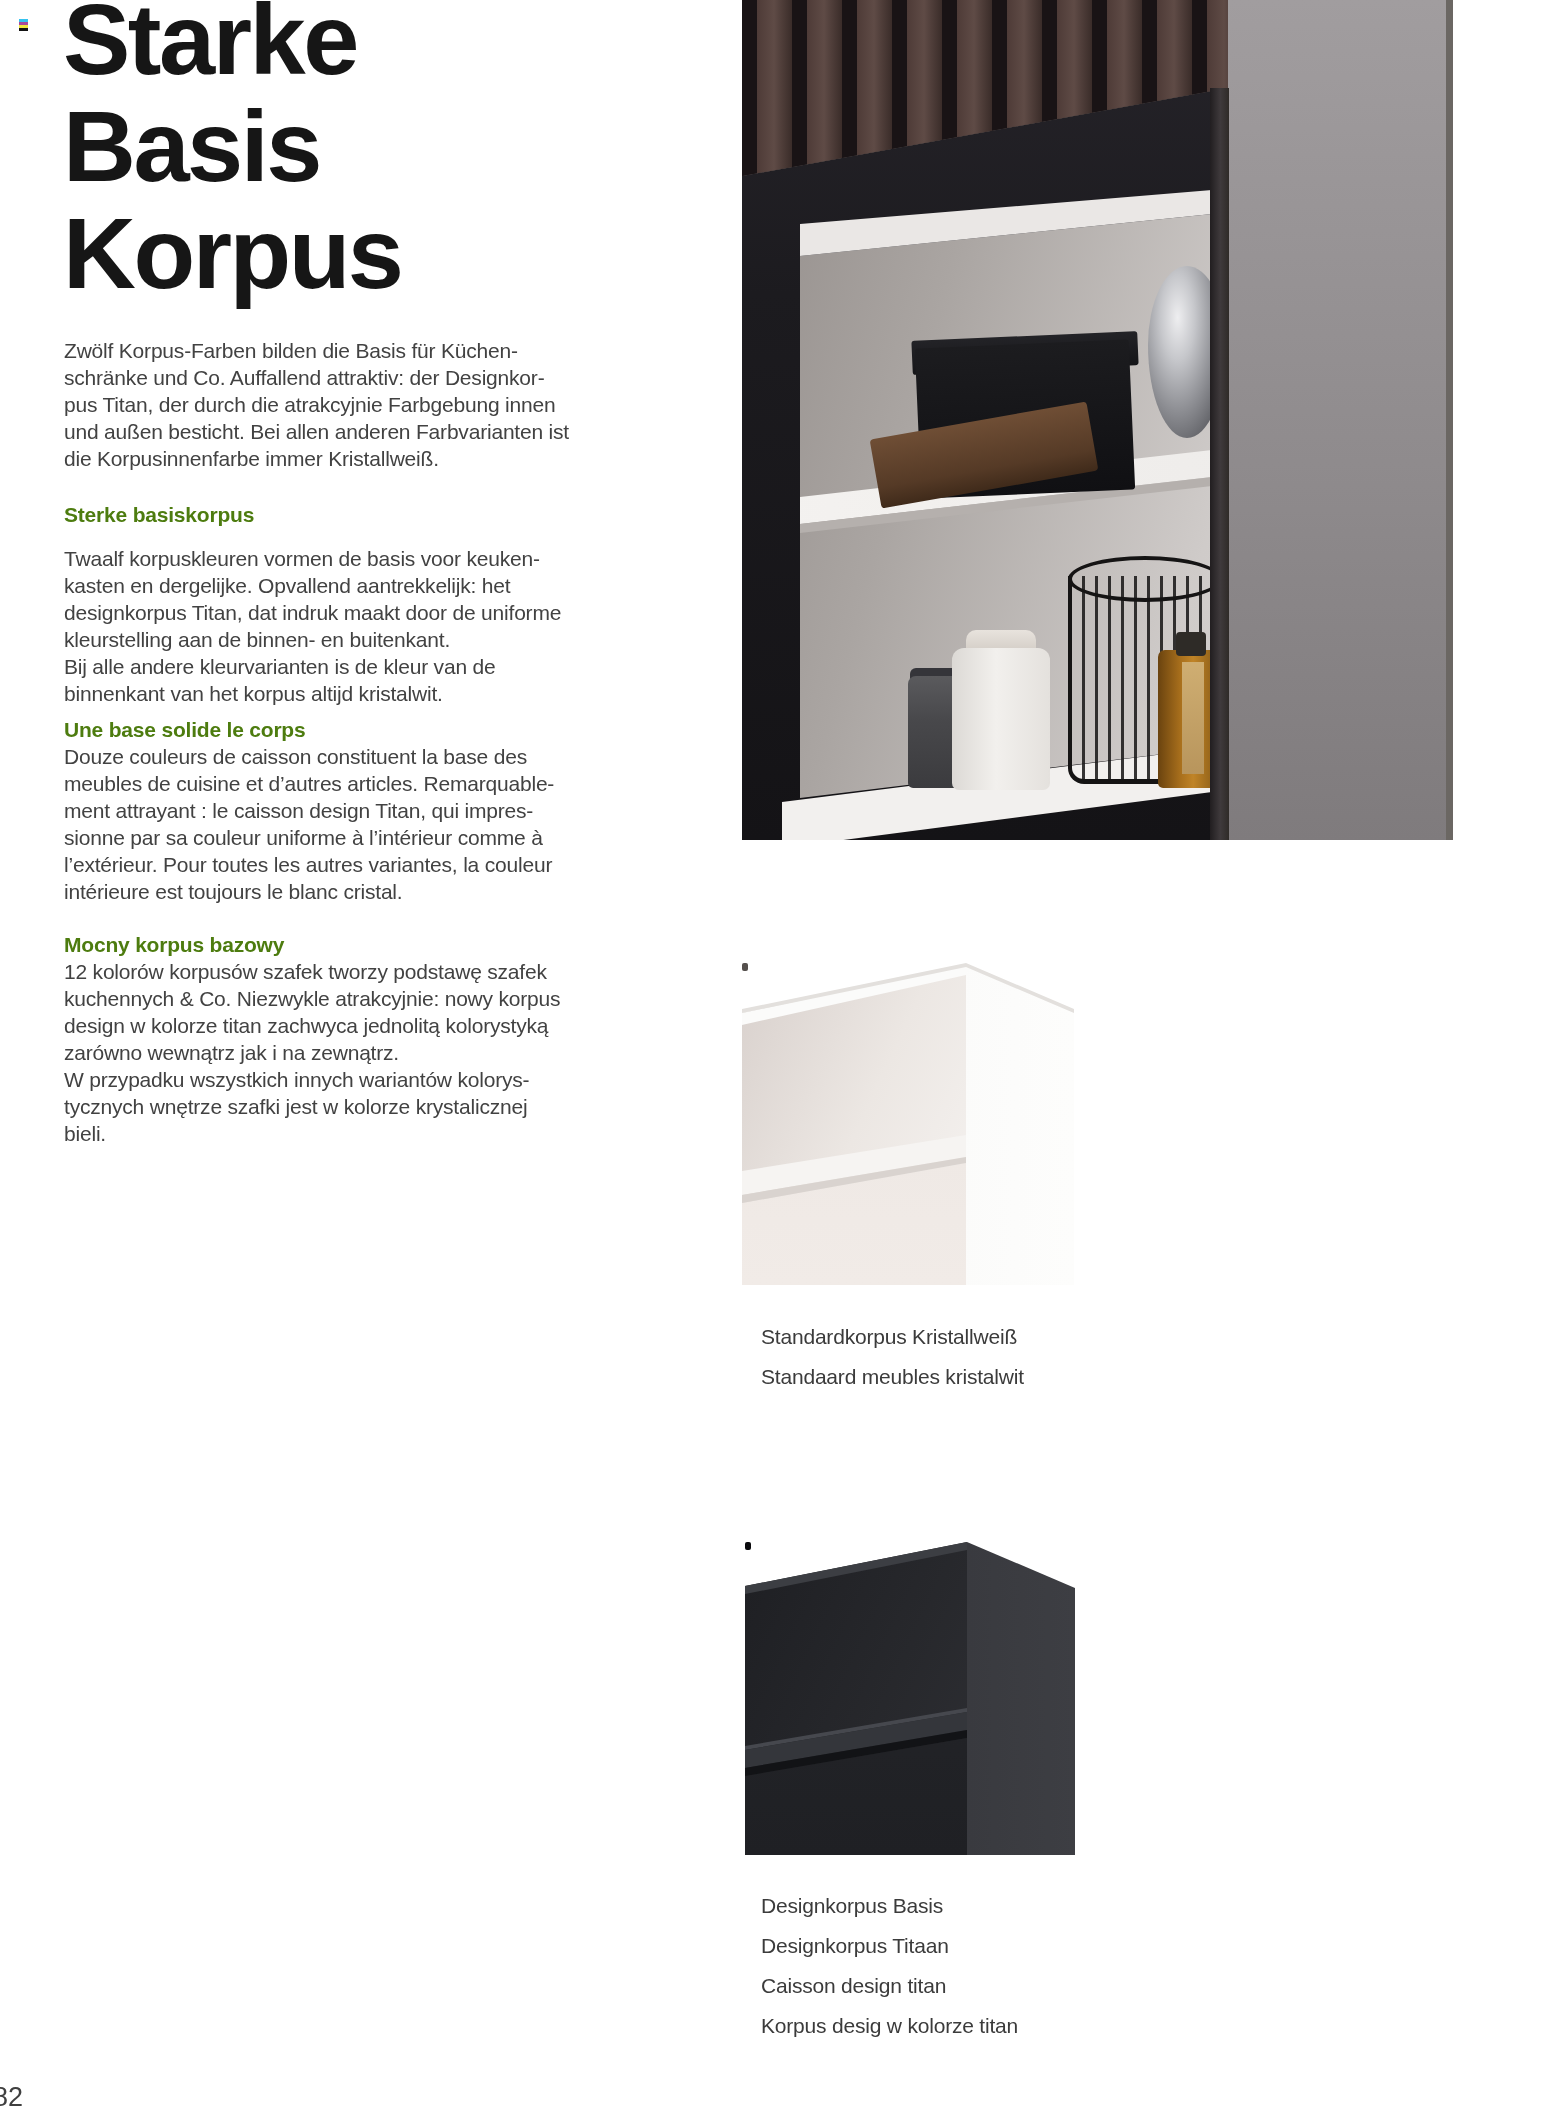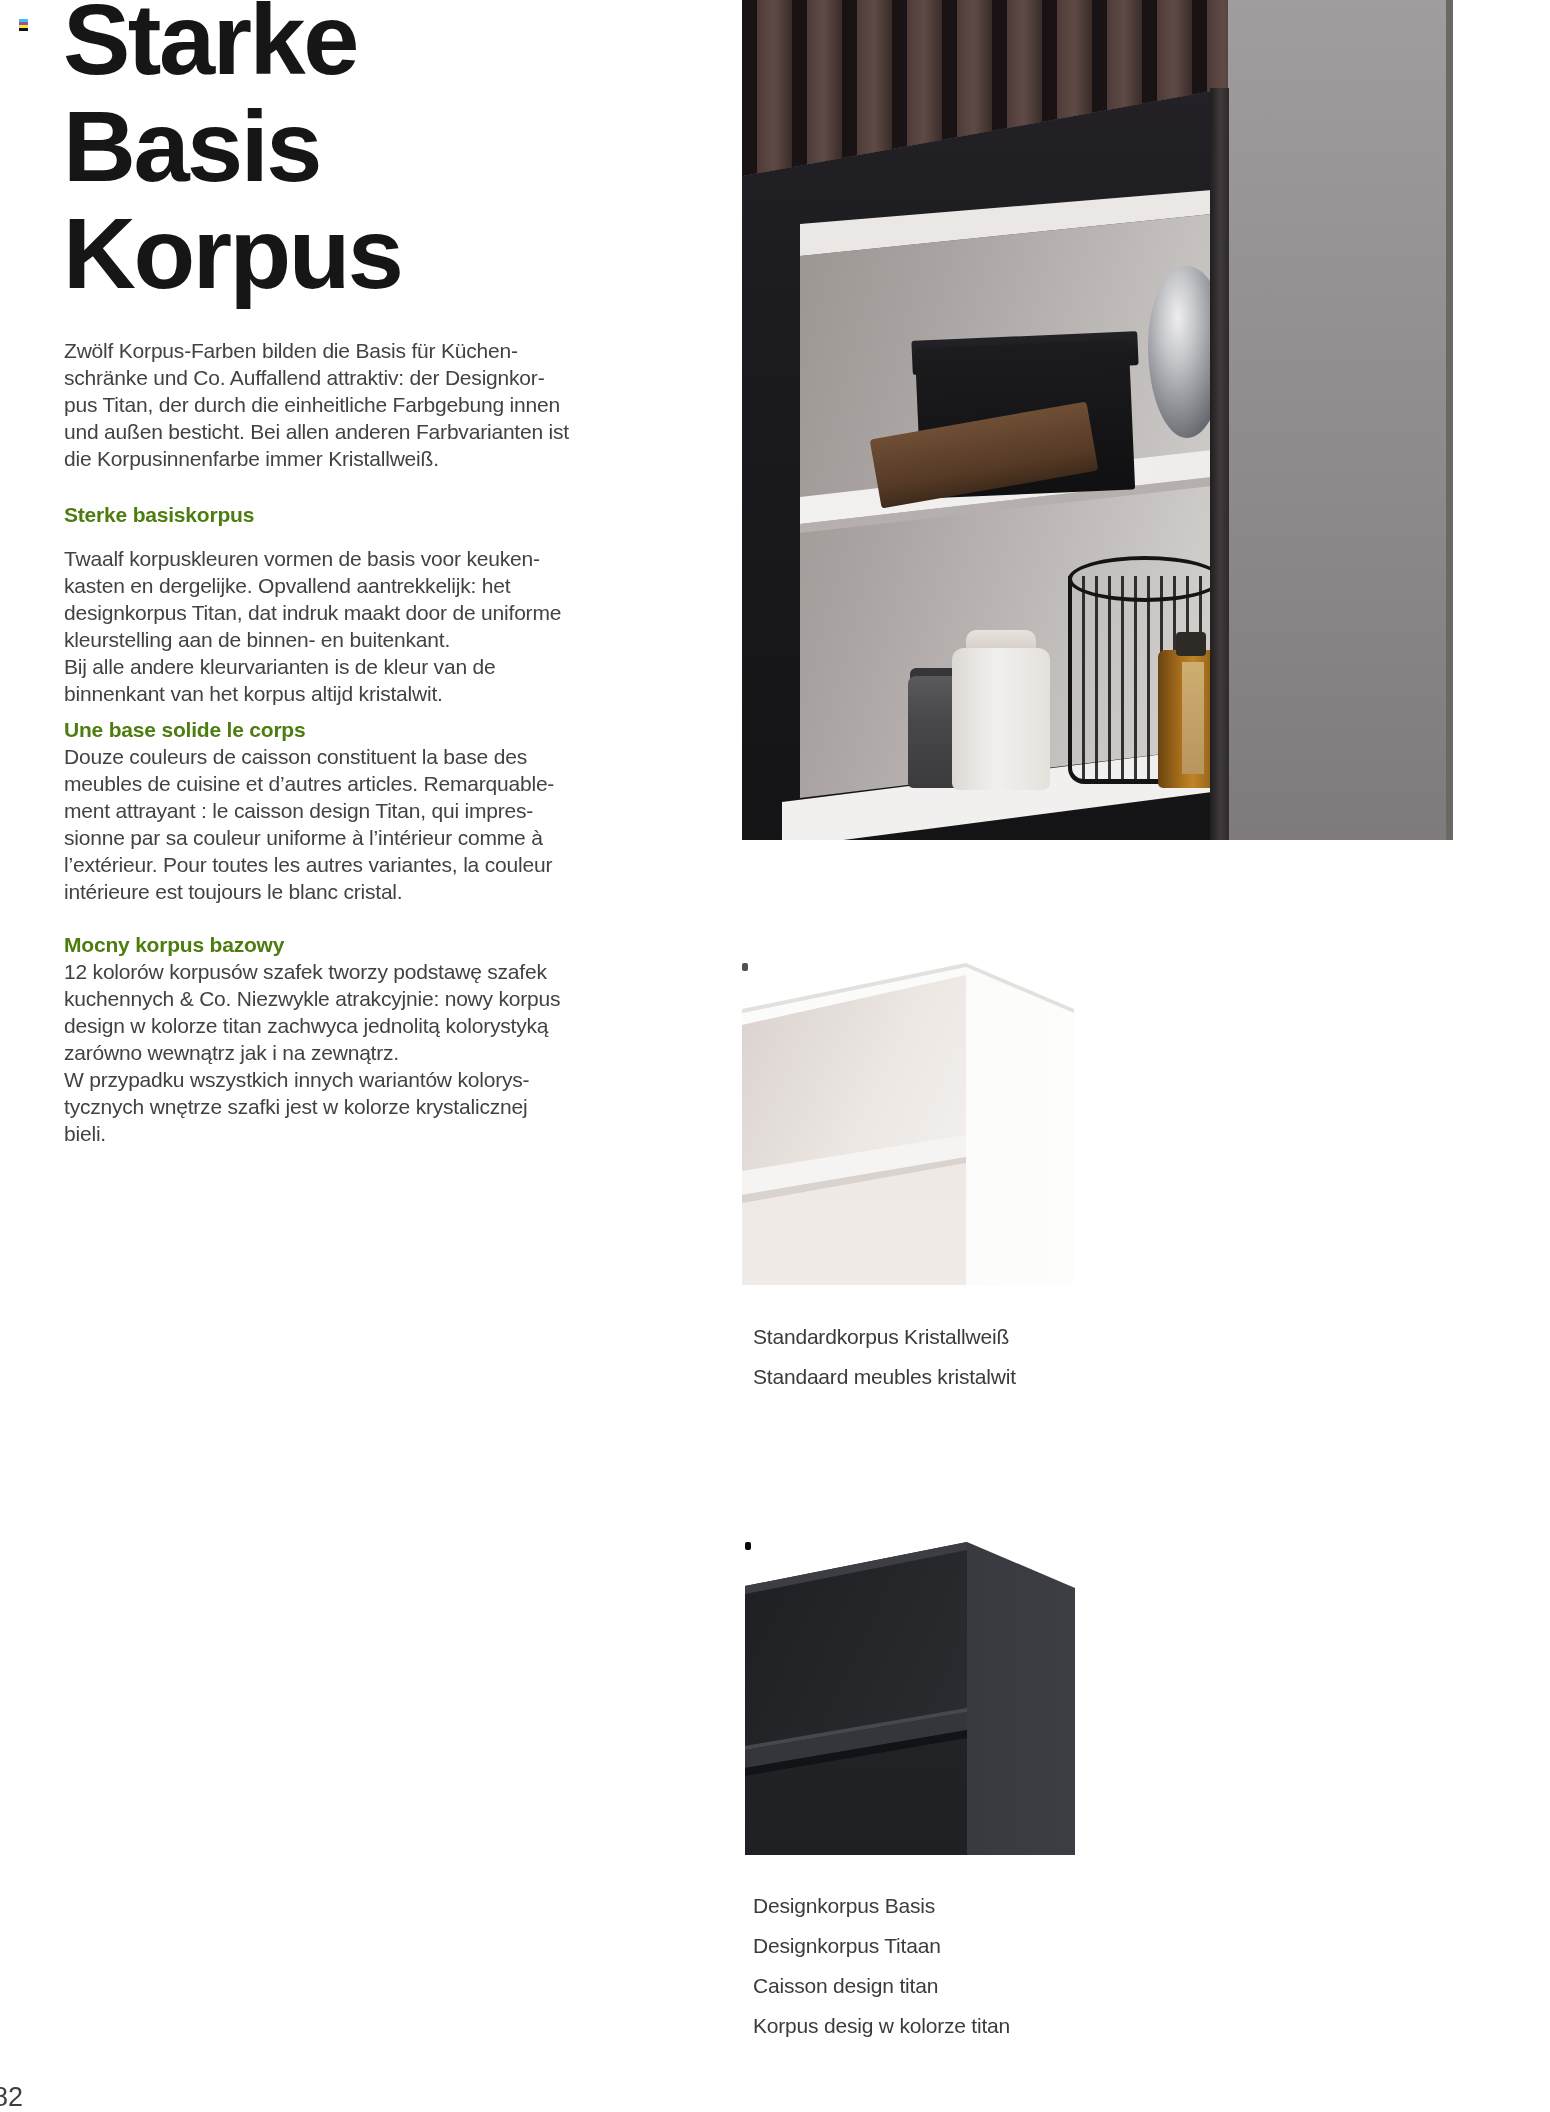--- a/index.html
+++ b/index.html
@@ -103,21 +103,21 @@
   .dc-shelf-hl{clip-path:polygon(0 204px,222px 166px,222px 170px,0 208px);background:#46484e;}
   .dc-shelf{clip-path:polygon(0 208px,222px 170px,222px 188px,0 226px);background:#34363b;}
   .dc-shelf-sh{clip-path:polygon(0 226px,222px 188px,222px 196px,0 234px);background:#121316;}
   .dc-side{clip-path:polygon(222px 0,330px 46px,330px 313px,222px 313px);
       background:linear-gradient(90deg,#2a2b2f 0%,#35363b 35%,#3d3e43 100%);}
   .dc-pin{left:26px;top:220px;width:6px;height:8px;inset:auto auto auto 26px;border-radius:2px;background:#0a0a0c;}
 
   
   .caps{position:absolute;left:745px;width:560px;}
   #caps-std{top:1324px;} #caps-dsg{top:1893px;}
-  .caps p{margin:0 0 15px 8px;font-size:21px;line-height:25px;color:#3b3b3b;letter-spacing:-0.2px;}
+  .caps p{margin:0 0 15px 16px;font-size:21px;line-height:25px;color:#3b3b3b;letter-spacing:-0.2px;}
 
   
   .pagenum{position:absolute;left:-7px;top:2082px;font-size:27px;color:#3f3f3f;}
 </style>
 </head>
 <body>
 
 <div class="page">
 
   <div class="print-bar">
@@ -126,21 +126,21 @@
     <div class="stripe" style="background: rgb(240, 233, 62);"></div>
     <div class="stripe" style="background: rgb(19, 19, 19);"></div>
   </div>
 
   <h1 class="title">Starke
 Basis
 Korpus</h1>
 
   <p class="body-p" id="p-de">Zwölf Korpus-Farben bilden die Basis für Küchen-
 schränke und Co. Auffallend attraktiv: der Designkor-
-pus Titan, der durch die einheitliche Farbgebung innen
+pus Titan, der durch die atrakcyjnie Farbgebung innen
 und außen besticht. Bei allen anderen Farbvarianten ist
 die Korpusinnenfarbe immer Kristallweiß.</p>
 
   <h3 class="subhead" id="h-nl">Sterke basiskorpus</h3>
   <p class="body-p" id="p-nl">Twaalf korpuskleuren vormen de basis voor keuken-
 kasten en dergelijke. Opvallend aantrekkelijk: het
 designkorpus Titan, dat indruk maakt door de uniforme
 kleurstelling aan de binnen- en buitenkant.
 Bij alle andere kleurvarianten is de kleur van de
 binnenkant van het korpus altijd kristalwit.</p>

